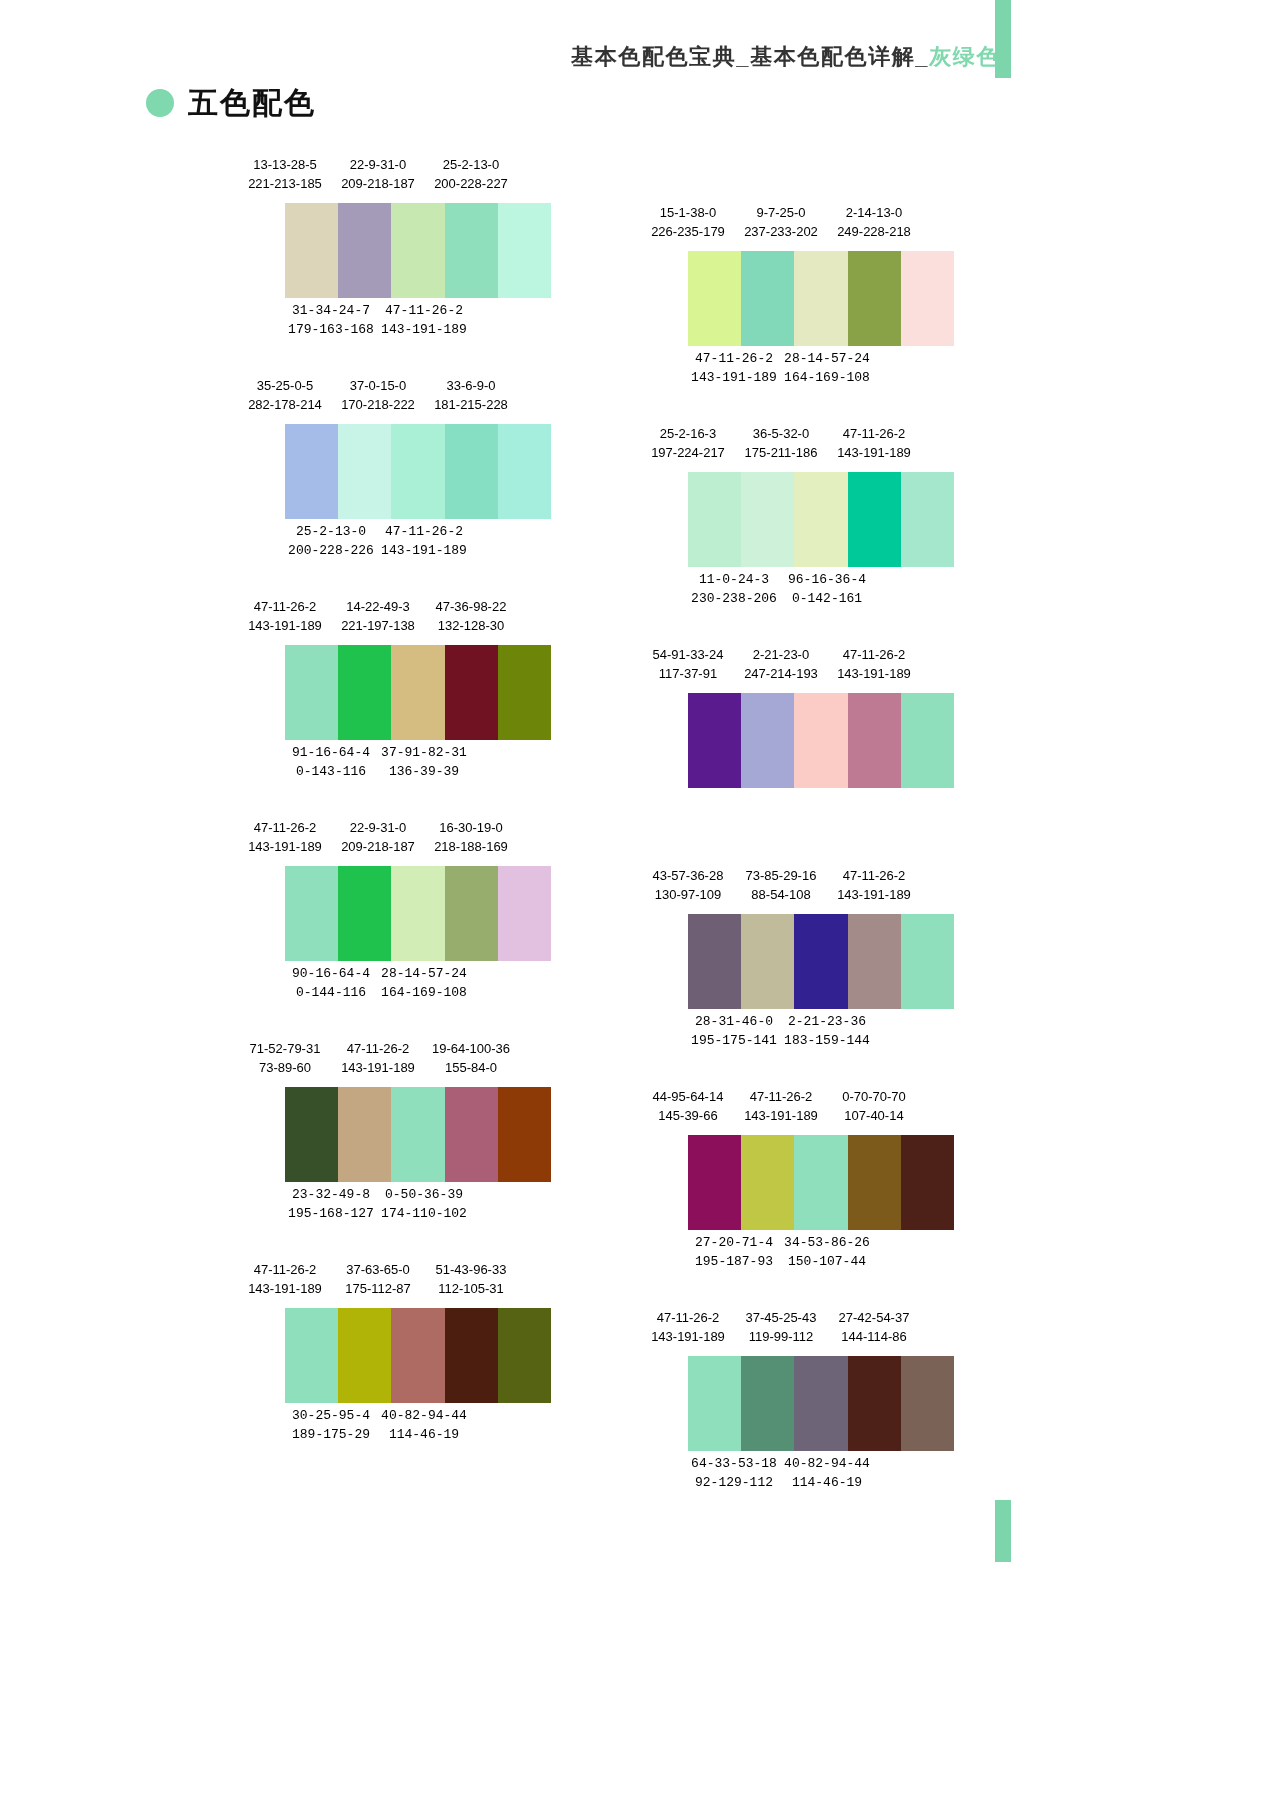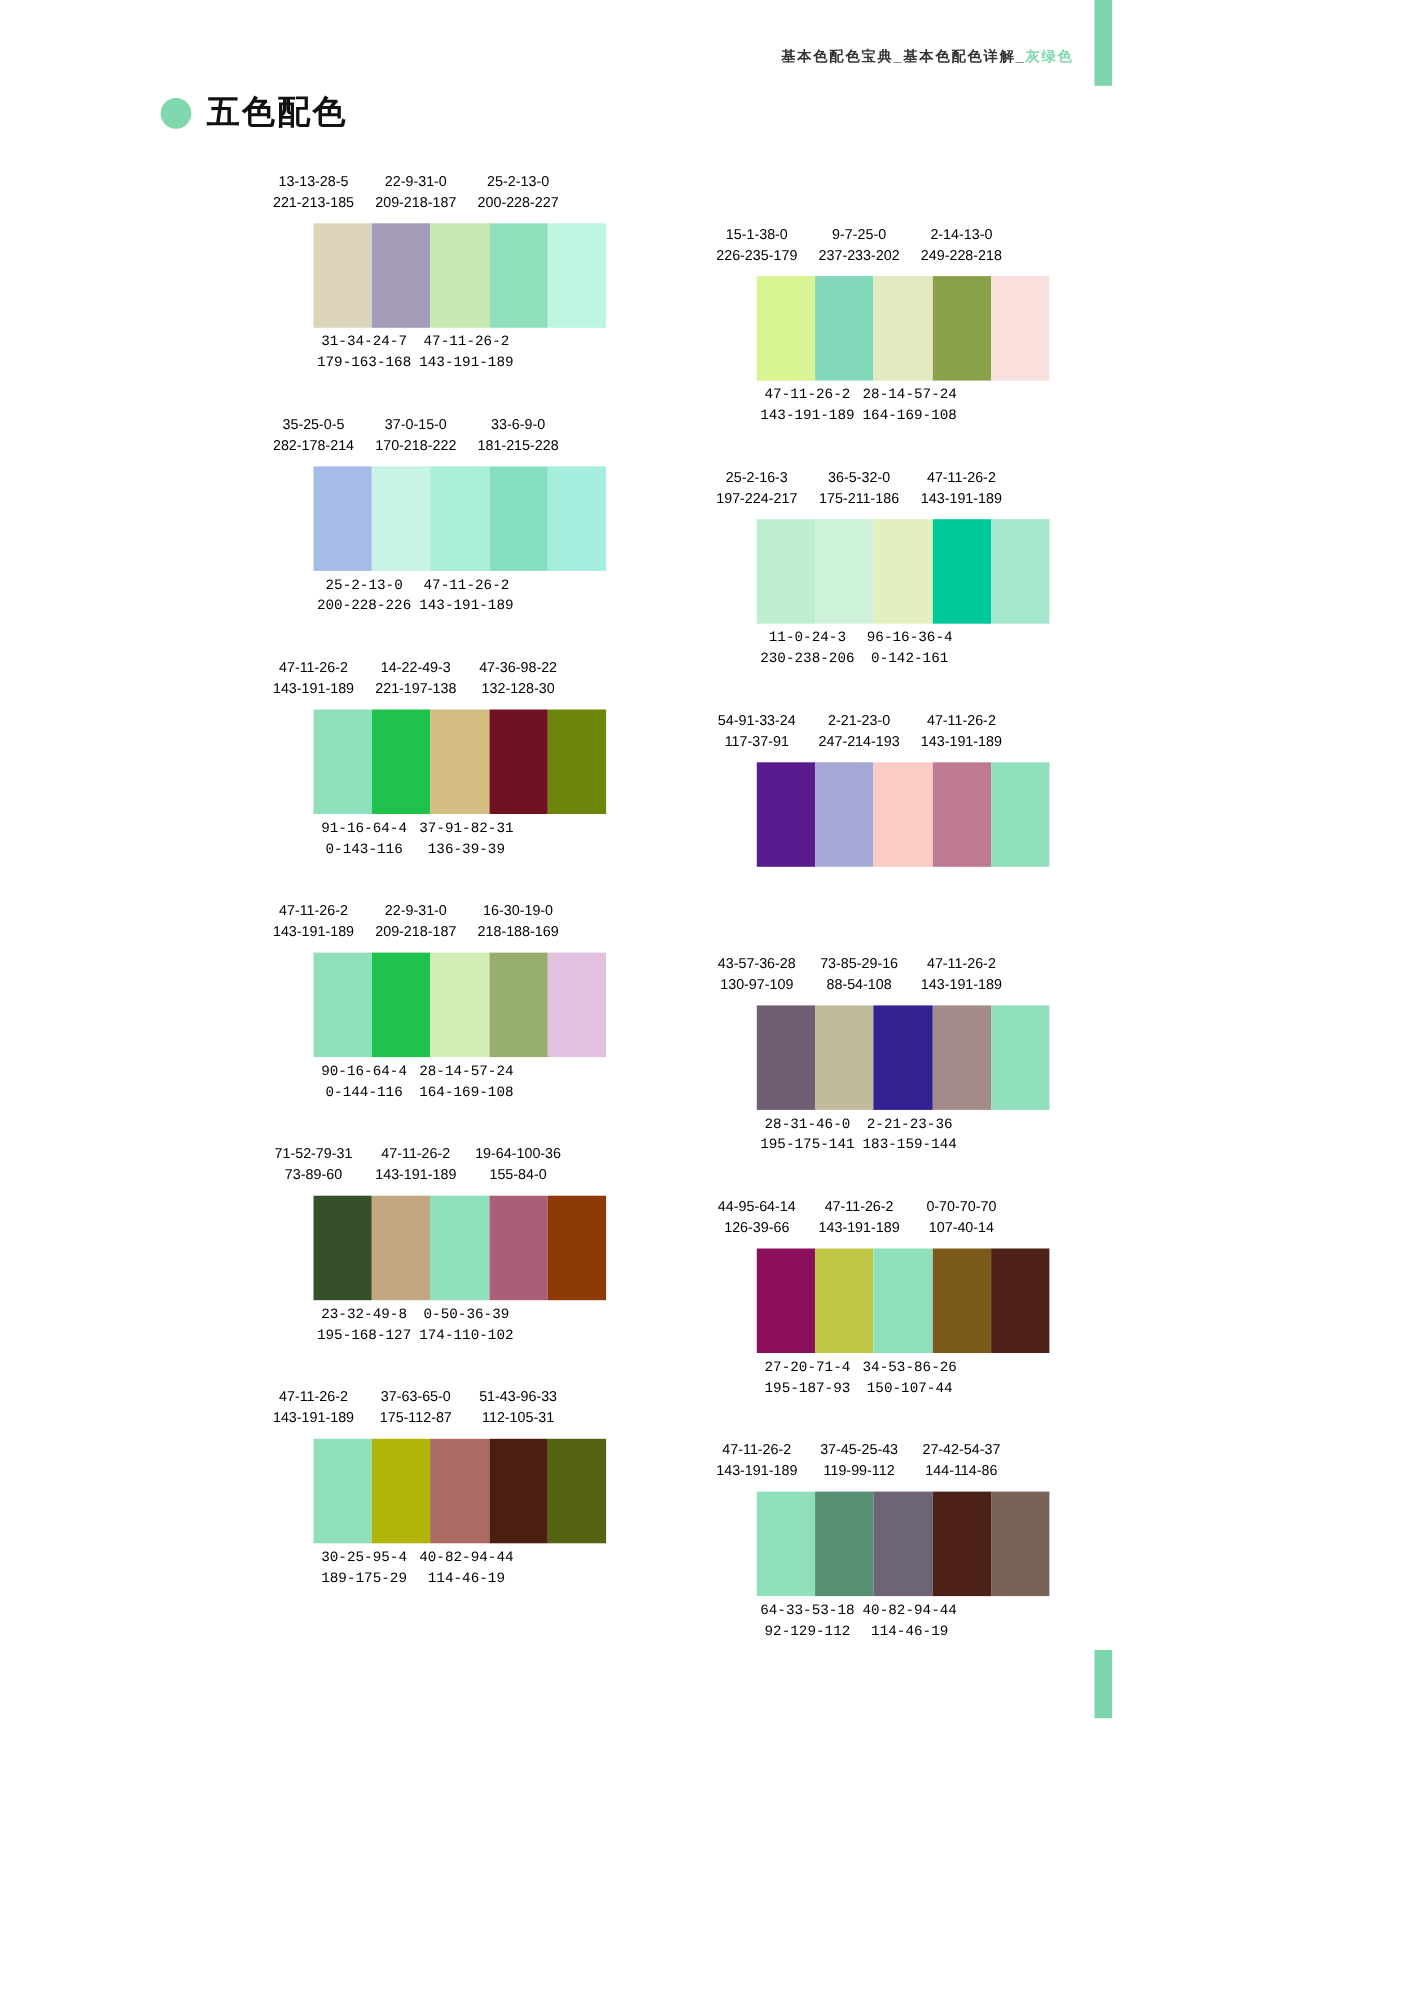--- a/index.html
+++ b/index.html
@@ -19,23 +19,23 @@
   
   .header {
     position: absolute;
     top: 0;
     left: 0;
     width: 1280px;
     height: 95px;
   }
   .header-title {
     position: absolute;
-    right: 304px;
+    right: 280px;
     top: 42px;
-    font-size: 13px;
+    font-size: 22px;
     font-weight: bold;
     letter-spacing: 1.6px;
     color: #333333;
     white-space: nowrap;
   }
   .header-title .accent {
     color: #7fd8ae;
   }
   .header-bar-top {
     position: absolute;
@@ -445,21 +445,21 @@
           <div class="label s1">
             <span class="cmyk">0-50-36-39</span>
             <span class="rgb">174-110-102</span>
           </div>
         </div>
       </div>
       <div class="block right">
         <div class="labels top">
           <div class="label s0">
             <span class="cmyk">44-95-64-14</span>
-            <span class="rgb">126-39-66</span>
+            <span class="rgb">145-39-66</span>
           </div>
           <div class="label s1">
             <span class="cmyk">47-11-26-2</span>
             <span class="rgb">143-191-189</span>
           </div>
           <div class="label s2">
             <span class="cmyk">0-70-70-70</span>
             <span class="rgb">107-40-14</span>
           </div>
         </div>

